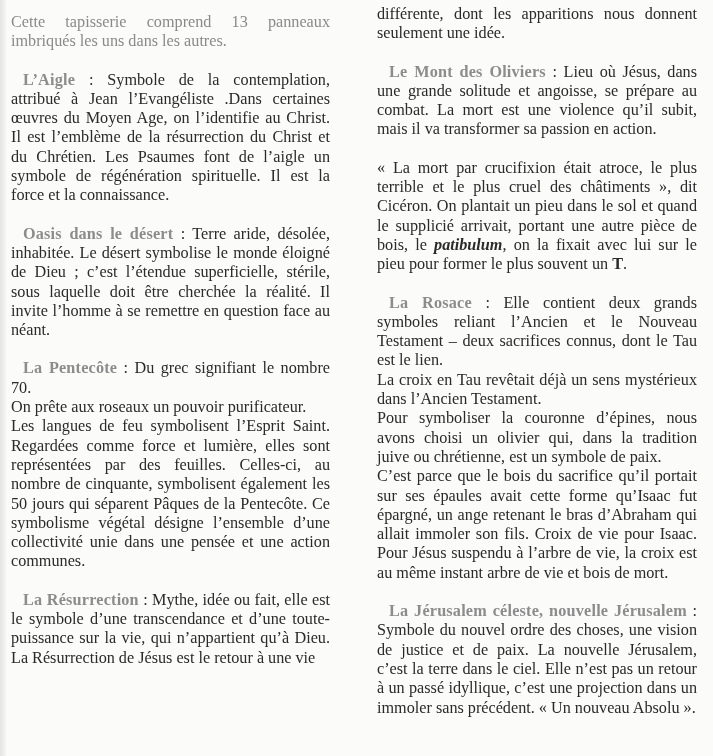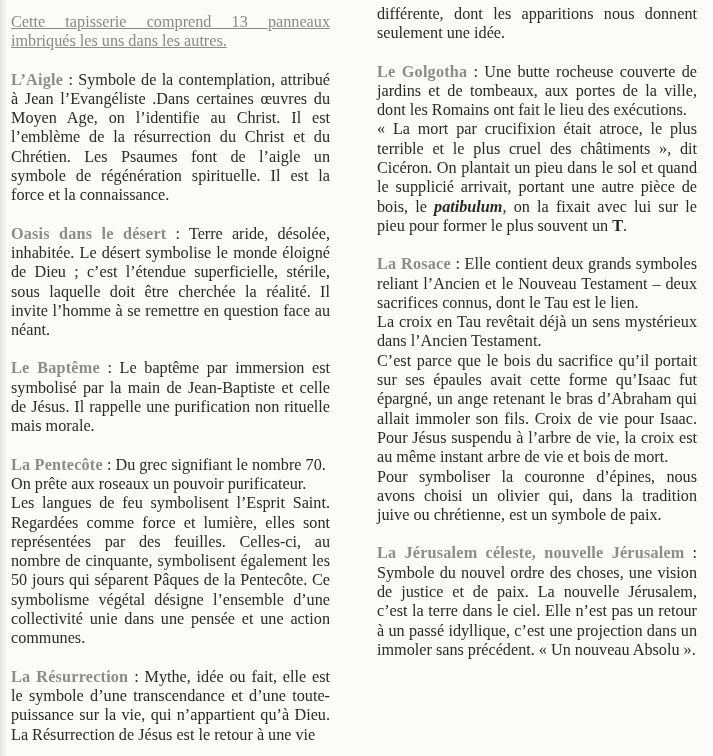--- a/index.html
+++ b/index.html
@@ -16,69 +16,68 @@
   }
   .col {
     position: absolute; top: 0;
     font-size: 16.2px; line-height: 19.3px;
     text-align: justify;
   }
   .col-left { left: 11px; width: 319px; top: 13px; }
   .col-right { left: 377px; width: 320px; top: 5px; }
   .para { margin: 0 0 19px 0; }
   .para .line { display: block; }
-  .intro { color: #8a8a8a; text-decoration: underline; }
-  .heading { color: #8c8c8c; font-weight: bold; letter-spacing: 0.2px; }
+  .intro { color: #8a8a8a; }
+  .heading { color: #8c8c8c; font-weight: bold; letter-spacing: 0.2px; margin-left: 12px; }
   .sep { color: #2a2a2a; }
   em { font-style: italic; font-weight: bold; }
   b { font-weight: bold; }
 </style>
 </head>
 <body>
 
 <div class="left-edge"></div>
 
 <div class="col col-left">
   <p class="para intro">Cette tapisserie comprend 13 panneaux imbriqués les uns dans les autres.</p>
 
   <p class="para">
     <span class="heading">L’Aigle</span><span class="sep"> : </span><span>Symbole de la contemplation, attribué à Jean l’Evangéliste .Dans certaines œuvres du Moyen Age, on l’identifie au Christ. Il est l’emblème de la résurrection du Christ et du Chrétien. Les Psaumes font de l’aigle un symbole de régénération spirituelle. Il est la force et la connaissance.</span>
   </p>
 
   <p class="para">
     <span class="heading">Oasis dans le désert</span><span class="sep"> : </span><span>Terre aride, désolée, inhabitée. Le désert symbolise le monde éloigné de Dieu ; c’est l’étendue superficielle, stérile, sous laquelle doit être cherchée la réalité. Il invite l’homme à se remettre en question face au néant.</span>
   </p>
 
-  <p class="para">
-    <span class="heading">Le Baptême</span><span class="sep"> : </span><span>Le baptême par immersion est symbolisé par la main de Jean-Baptiste et celle de Jésus. Il rappelle une purification non rituelle mais morale.</span>
-  </p>
 
   <p class="para">
     <span class="line"><span class="heading">La Pentecôte</span><span class="sep"> : </span><span>Du grec signifiant le nombre 70.</span></span>
     <span class="line">On prête aux roseaux un pouvoir purificateur.</span>
     <span class="line">Les langues de feu symbolisent l’Esprit Saint. Regardées comme force et lumière, elles sont représentées par des feuilles. Celles-ci, au nombre de cinquante, symbolisent également les 50 jours qui séparent Pâques de la Pentecôte. Ce symbolisme végétal désigne l’ensemble d’une collectivité unie dans une pensée et une action communes.</span>
   </p>
 
   <p class="para">
     <span class="heading">La Résurrection</span><span class="sep"> : </span><span>Mythe, idée ou fait, elle est le symbole d’une transcendance et d’une toute-puissance sur la vie, qui n’appartient qu’à Dieu. La Résurrection de Jésus est le retour à une vie</span>
   </p>
 </div>
 
 <div class="col col-right">
   <p class="para">différente, dont les apparitions nous donnent seulement une idée.</p>
 
+  <p class="para">
+    <span class="heading">Le Mont des Oliviers</span><span class="sep"> : </span><span>Lieu où Jésus, dans une grande solitude et angoisse, se prépare au combat. La mort est une violence qu’il subit, mais il va transformer sa passion en action.</span>
+  </p>
 
   <p class="para">
-    <span class="line"><span class="heading">Le Golgotha</span><span class="sep"> : </span><span>Une butte rocheuse couverte de jardins et de tombeaux, aux portes de la ville, dont les Romains ont fait le lieu des exécutions.</span></span>
     <span class="line"><span>« La mort par crucifixion était atroce, le plus terrible et le plus cruel des châtiments », dit Cicéron. On plantait un pieu dans le sol et quand le supplicié arrivait, portant une autre pièce de bois, le </span><em>patibulum</em><span>, on la fixait avec lui sur le pieu pour former le plus souvent un </span><b>T</b><span>.</span></span>
   </p>
 
   <p class="para">
     <span class="line"><span class="heading">La Rosace</span><span class="sep"> : </span><span>Elle contient deux grands symboles reliant l’Ancien et le Nouveau Testament – deux sacrifices connus, dont le Tau est le lien.</span></span>
     <span class="line">La croix en Tau revêtait déjà un sens mystérieux dans l’Ancien Testament.</span>
+    <span class="line">Pour symboliser la couronne d’épines, nous avons choisi un olivier qui, dans la tradition juive ou chrétienne, est un symbole de paix.</span>
     <span class="line">C’est parce que le bois du sacrifice qu’il portait sur ses épaules avait cette forme qu’Isaac fut épargné, un ange retenant le bras d’Abraham qui allait immoler son fils. Croix de vie pour Isaac. Pour Jésus suspendu à l’arbre de vie, la croix est au même instant arbre de vie et bois de mort.</span>
-    <span class="line">Pour symboliser la couronne d’épines, nous avons choisi un olivier qui, dans la tradition juive ou chrétienne, est un symbole de paix.</span>
   </p>
 
   <p class="para">
     <span class="heading">La Jérusalem céleste, nouvelle Jérusalem</span><span class="sep"> : </span><span>Symbole du nouvel ordre des choses, une vision de justice et de paix. La nouvelle Jérusalem, c’est la terre dans le ciel. Elle n’est pas un retour à un passé idyllique, c’est une projection dans un immoler sans précédent. « Un nouveau Absolu ».</span>
   </p>
 </div>
 
 </body></html>

